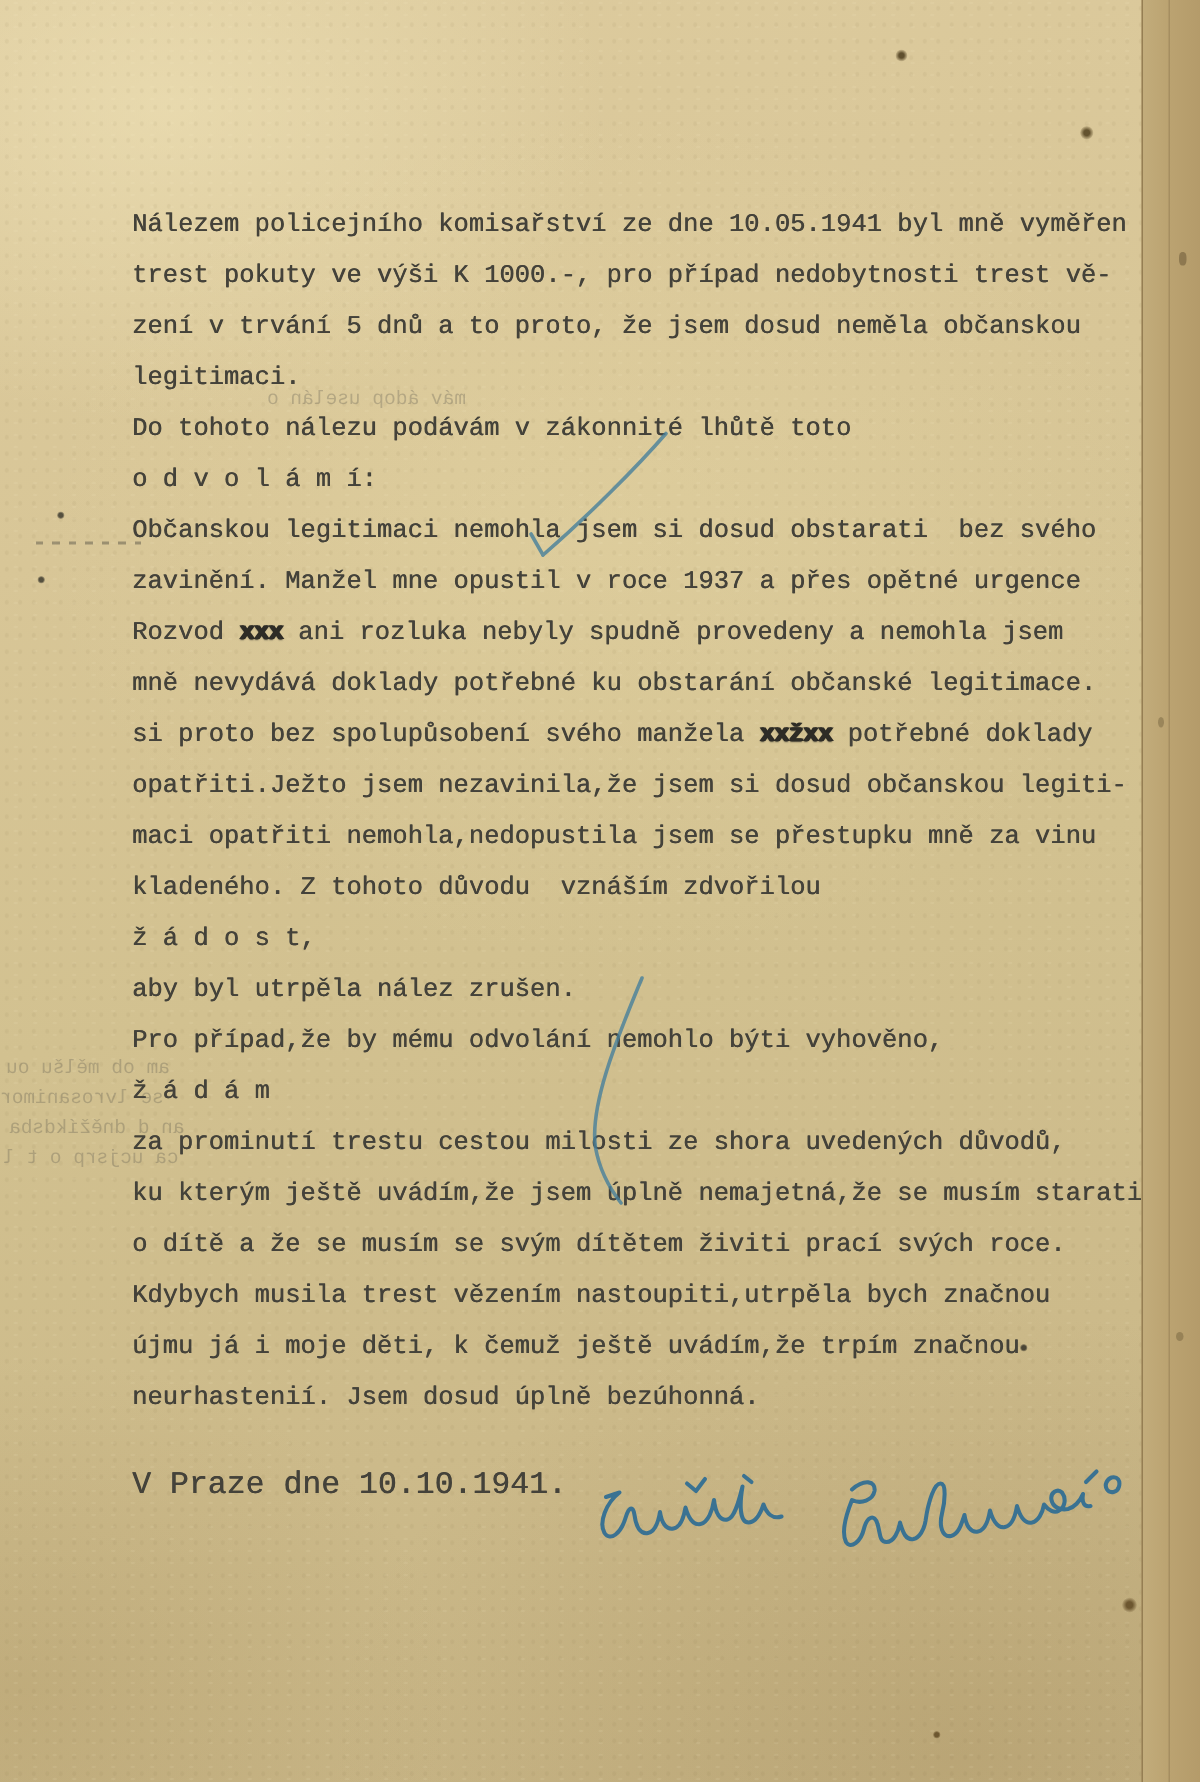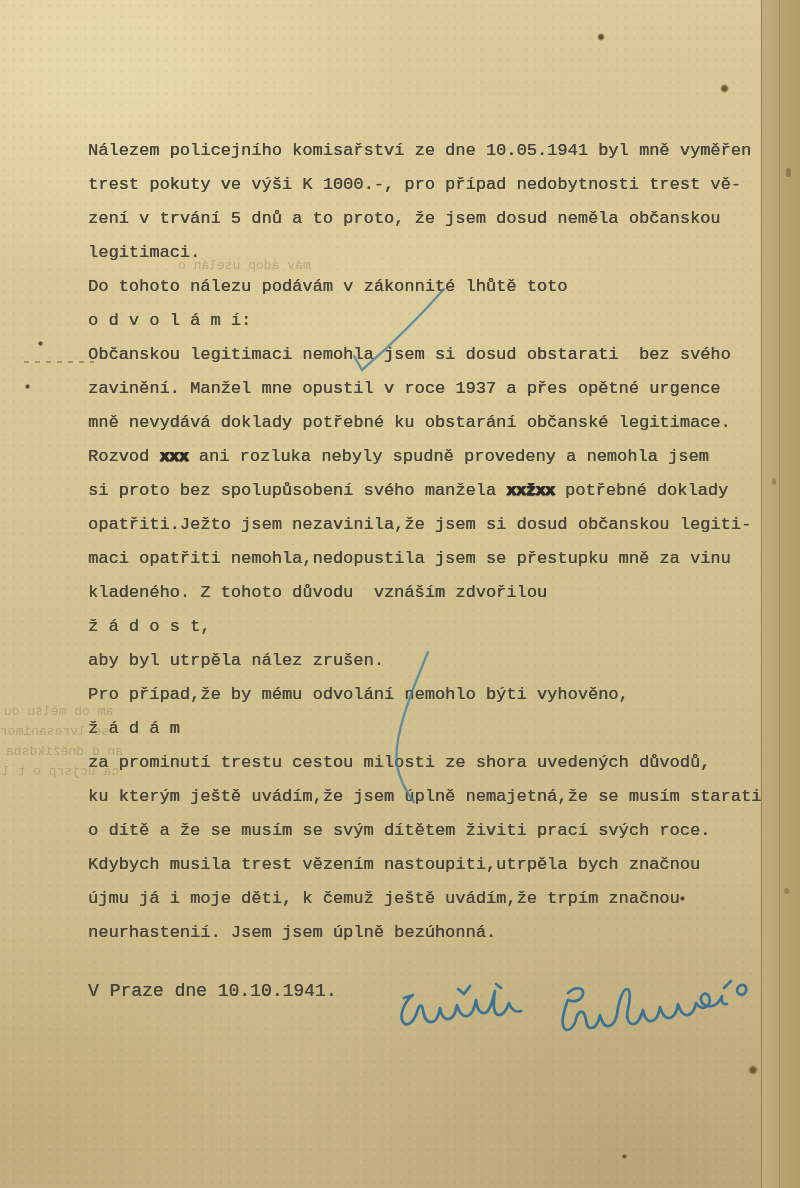--- a/index.html
+++ b/index.html
@@ -38,21 +38,21 @@
   .tline{
     height:34px;line-height:34px;font-size:17px;white-space:pre;
     text-shadow:.3px 0 0 currentColor;
   }
   .tcenter{text-align:left;}
   .strike{
     font-weight:bold;color:#2e2c26;letter-spacing:-.5px;
     text-shadow:1px 0 0 #2e2c26,-.5px 0 0 #2e2c26,0 .5px 1px rgba(46,44,38,.9);
   }
   .date-line{
-    position:absolute;left:88px;top:974px;font-size:18px;white-space:pre;
+    position:absolute;left:88px;top:974px;font-size:21px;white-space:pre;
     height:34px;line-height:34px;text-shadow:.3px 0 0 currentColor;text-align:right;
   }
   .ghost{
     position:absolute;transform:scaleX(-1);color:rgba(88,86,76,.30);
     font-size:13px;line-height:20px;white-space:pre;filter:blur(.4px);
     font-family:"Liberation Mono","DejaVu Sans Mono",monospace;
   }
   .dash-artifact{
     position:absolute;left:24px;top:361px;width:70px;height:2px;
     background:repeating-linear-gradient(to right,rgba(80,76,64,.45) 0 5px,transparent 5px 11px);
@@ -89,36 +89,36 @@
 
   <div class="doc-body">
       <div class="tline"><span>Nálezem policejního komisařství ze dne 10.05.1941 byl mně vyměřen</span></div>
       <div class="tline"><span>trest pokuty ve výši K 1000.-, pro případ nedobytnosti trest vě-</span></div>
       <div class="tline"><span>zení v trvání 5 dnů a to proto, že jsem dosud neměla občanskou</span></div>
       <div class="tline"><span>legitimaci.</span></div>
       <div class="tline"><span>Do tohoto nálezu podávám v zákonnité lhůtě toto</span></div>
       <div class="tline tcenter"><span>o d v o l á m í:</span></div>
       <div class="tline"><span>Občanskou legitimaci nemohla jsem si dosud obstarati  bez svého</span></div>
       <div class="tline"><span>zavinění. Manžel mne opustil v roce 1937 a přes opětné urgence</span></div>
+      <div class="tline"><span>Rozvod </span><span class="strike">xxx</span><span> ani rozluka nebyly spudně provedeny a nemohla jsem</span></div>
       <div class="tline"><span>mně nevydává doklady potřebné ku obstarání občanské legitimace.</span></div>
-      <div class="tline"><span>Rozvod </span><span class="strike">xxx</span><span> ani rozluka nebyly spudně provedeny a nemohla jsem</span></div>
       <div class="tline"><span>si proto bez spolupůsobení svého manžela </span><span class="strike">xxžxx</span><span> potřebné doklady</span></div>
       <div class="tline"><span>opatřiti.Ježto jsem nezavinila,že jsem si dosud občanskou legiti-</span></div>
       <div class="tline"><span>maci opatřiti nemohla,nedopustila jsem se přestupku mně za vinu</span></div>
       <div class="tline"><span>kladeného. Z tohoto důvodu  vznáším zdvořilou</span></div>
       <div class="tline tcenter"><span>ž á d o s t,</span></div>
       <div class="tline"><span>aby byl utrpěla nález zrušen.</span></div>
       <div class="tline"><span>Pro případ,že by mému odvolání nemohlo býti vyhověno,</span></div>
       <div class="tline tcenter"><span>ž á d á m</span></div>
       <div class="tline"><span>za prominutí trestu cestou milosti ze shora uvedených důvodů,</span></div>
       <div class="tline"><span>ku kterým ještě uvádím,že jsem úplně nemajetná,že se musím starati</span></div>
       <div class="tline"><span>o dítě a že se musím se svým dítětem živiti prací svých roce.</span></div>
       <div class="tline"><span>Kdybych musila trest vězením nastoupiti,utrpěla bych značnou</span></div>
       <div class="tline"><span>újmu já i moje děti, k čemuž ještě uvádím,že trpím značnou</span></div>
-      <div class="tline"><span>neurhastenií. Jsem jsem úplně bezúhonná.</span></div>
+      <div class="tline"><span>neurhastenií. Jsem dosud úplně bezúhonná.</span></div>
     </div>
 
   <div class="date-line">V Praze dne 10.10.1941.</div>
 
   <svg class="overlay" width="800" height="1188" viewBox="0 0 800 1188">
 
     <g stroke="#47809b" stroke-width="2.4" fill="none" stroke-linecap="round" opacity="0.8">
       <path d="M444,289 C424,312 392,344 362,370"></path>
       <path d="M362,370 l-8,-14"></path>
     </g>

